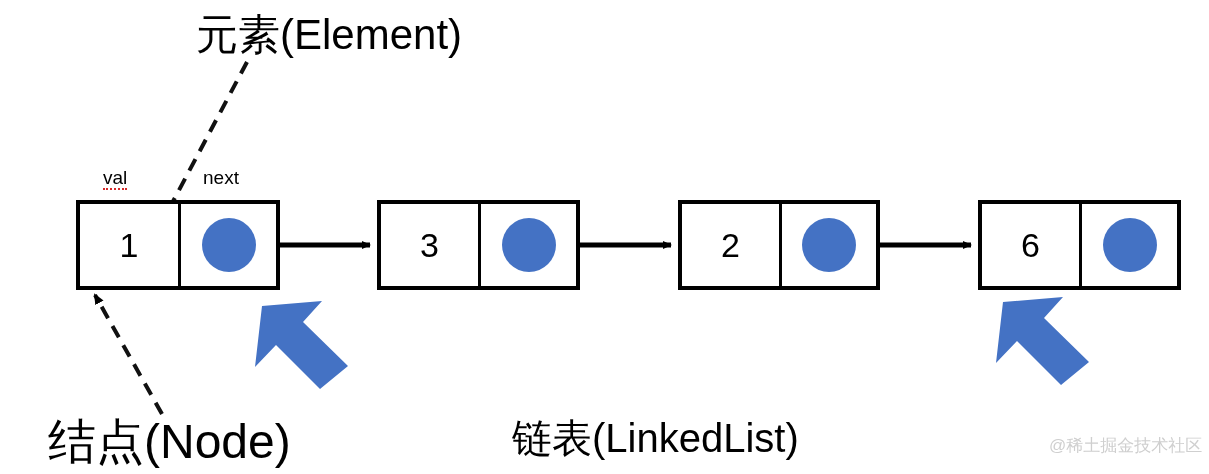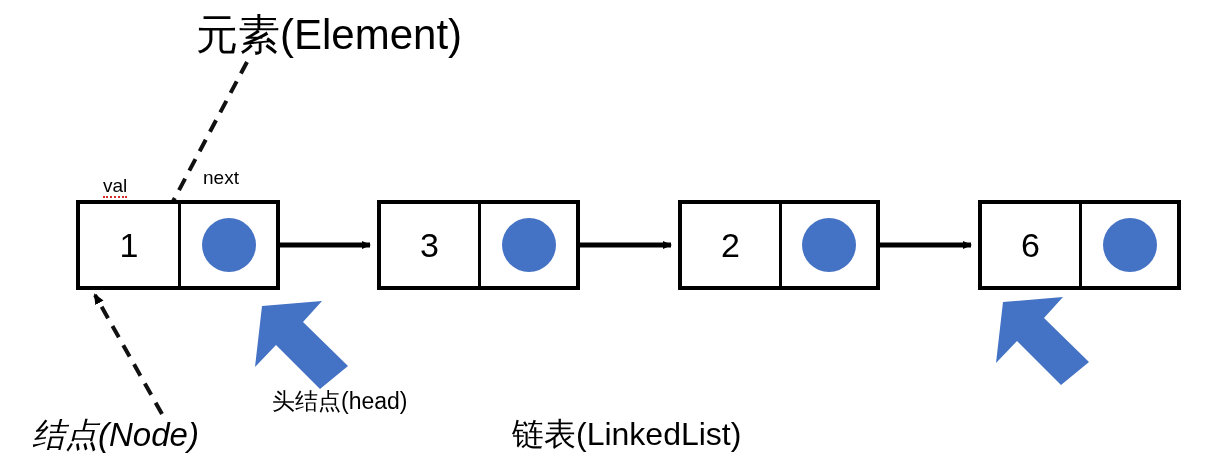--- a/index.html
+++ b/index.html
@@ -10,31 +10,31 @@
     overflow:hidden;
     position:relative;
   }
   #stage{position:absolute;left:0;top:0;width:1097px;height:474px;}
   #svg-layer{position:absolute;left:0;top:0;width:1209px;height:474px;}
 
   .txt{position:absolute;white-space:nowrap;color:#000;line-height:1;}
 
   .title-element{left:196px;top:14px;font-size:42px;letter-spacing:0px;}
 
-  .lbl-val{left:103px;top:168px;font-size:19px;margin-top:8px;}
+  .lbl-val{left:103px;top:168px;font-size:19px;}
   .lbl-val .sq{
     display:inline-block;
     border-bottom:2px dotted #d62b2b;
     padding-bottom:1px;
   }
   .lbl-next{left:203px;top:168px;font-size:19px;text-align:right;}
 
-  .lbl-node{left:32px;top:418px;font-size:33px;font-style:italic;}
+  .lbl-node{left:48px;top:418px;font-size:48px;}
   .lbl-head{left:272px;top:390px;font-size:23px;}
-  .lbl-linkedlist{left:512px;top:418px;font-size:32px;}
+  .lbl-linkedlist{left:512px;top:418px;font-size:40px;}
   .lbl-last{left:1040px;top:384px;font-size:23px;}
 
   .watermark{
     left:1049px;top:437px;font-size:17px;color:#cfcfcf;
   }
 
   
   .node{
     position:absolute;
     box-sizing:border-box;
@@ -129,19 +129,19 @@
 
   <div class="node" style="left:978px;top:200px;width:203px;height:90px;">
     <div class="cell-val" style="width:97px;">6</div>
     <div class="cell-next" style="width:98px;">
       <span class="dot"></span>
     </div>
   </div>
 
   <div class="txt lbl-node">结点(Node)</div>
 
-  <div class="txt lbl-head">头结点(head)</div>
 
   <div class="txt lbl-linkedlist">链表(LinkedList)</div>
 
 
+  <div class="txt watermark">@稀土掘金技术社区</div>
 
 </div>
 
 </body></html>

